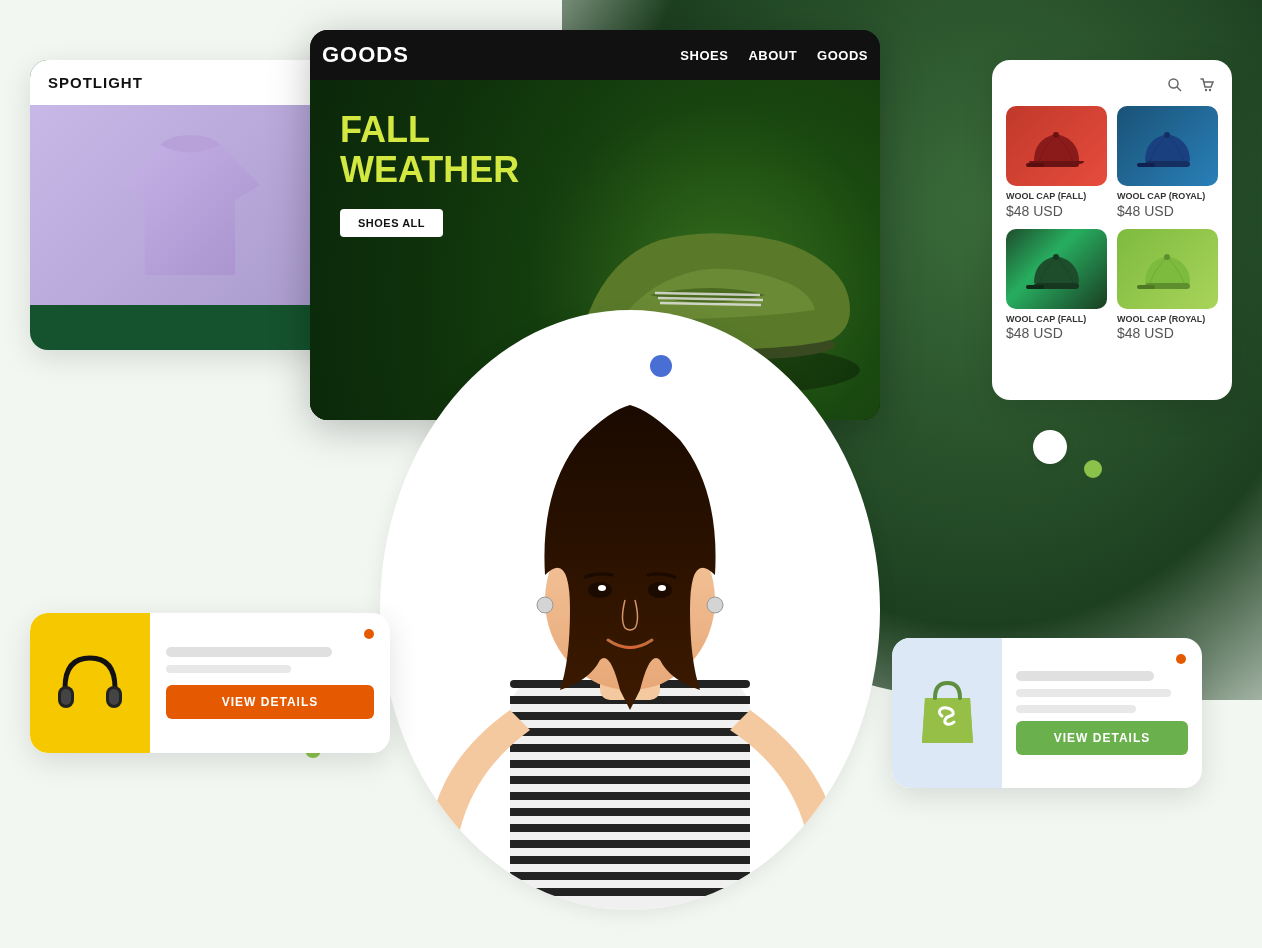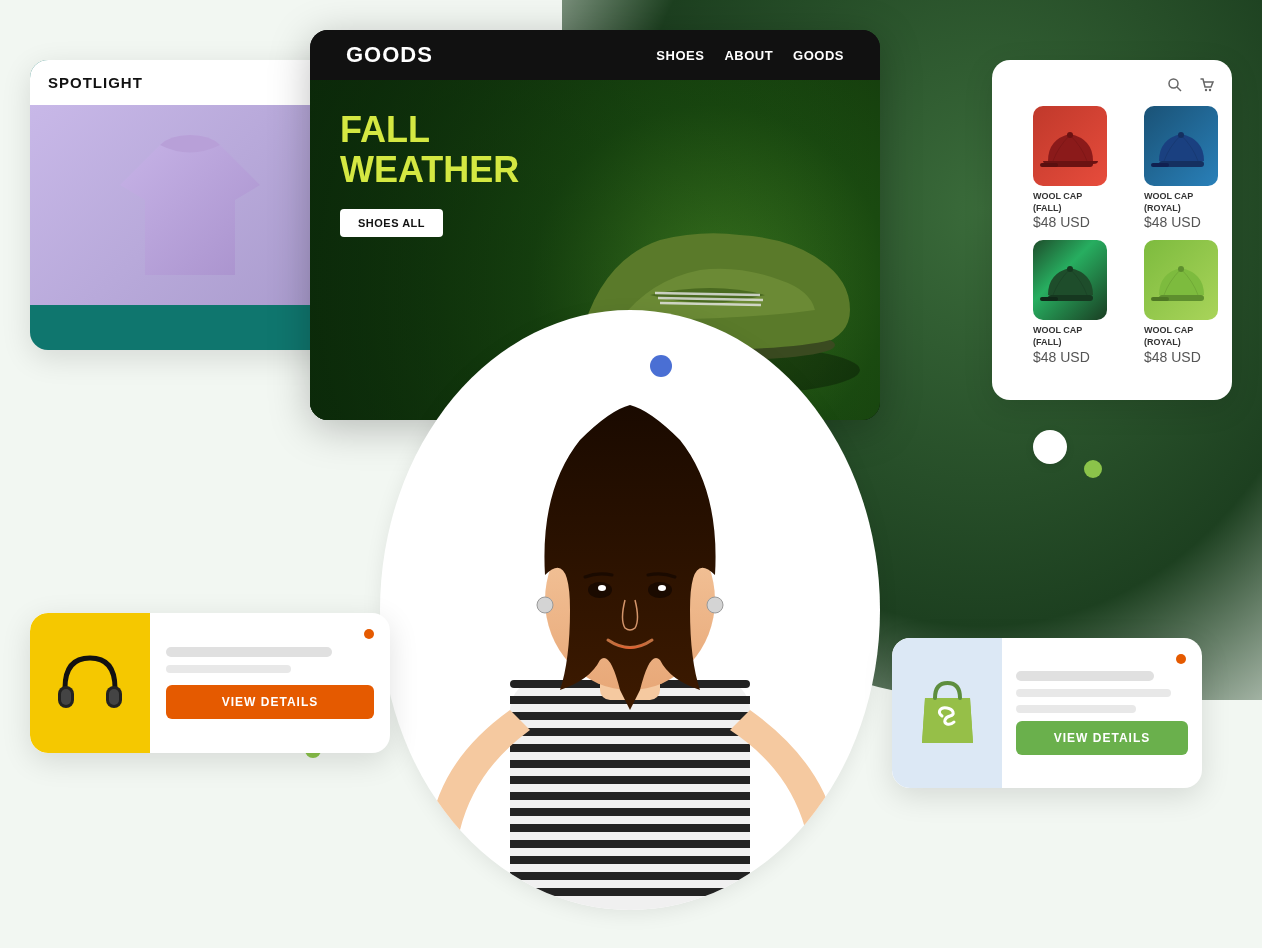--- a/index.html
+++ b/index.html
@@ -20,21 +20,21 @@
       z-index: 1;
     }
 
     
     .spotlight-card {
       position: absolute;
       top: 60px;
       left: 30px;
       width: 320px;
       height: 290px;
-      background: #0f766e;
+      background: #14532d;
       border-radius: 18px;
       box-shadow: 0 8px 30px rgba(0,0,0,0.12);
       z-index: 5;
       overflow: hidden;
     }
 
     .spotlight-header {
       background: white;
       padding: 14px 18px;
       font-weight: 900;
@@ -67,21 +67,21 @@
       background: #111;
       border-radius: 18px;
       box-shadow: 0 8px 40px rgba(0,0,0,0.25);
       z-index: 6;
       overflow: hidden;
     }
 
     .goods-nav {
       display: flex;
       align-items: center;
-      padding: 12px 36px;
+      padding: 12px 12px;
       background: #111;
       gap: 20px;
     }
 
     .goods-logo {
       font-weight: 900;
       font-size: 22px;
       color: white;
       letter-spacing: 1px;
       margin-right: auto;
@@ -152,21 +152,20 @@
     }
 
     .caps-grid {
       display: grid;
       grid-template-columns: 1fr 1fr;
       gap: 10px;
     }
 
     .cap-item {
       text-align: left;
-      margin-left: 27px;
     }
 
     .cap-image {
       width: 100%;
       height: 80px;
       border-radius: 10px;
       display: flex;
       align-items: center;
       justify-content: center;
       margin-bottom: 5px;

